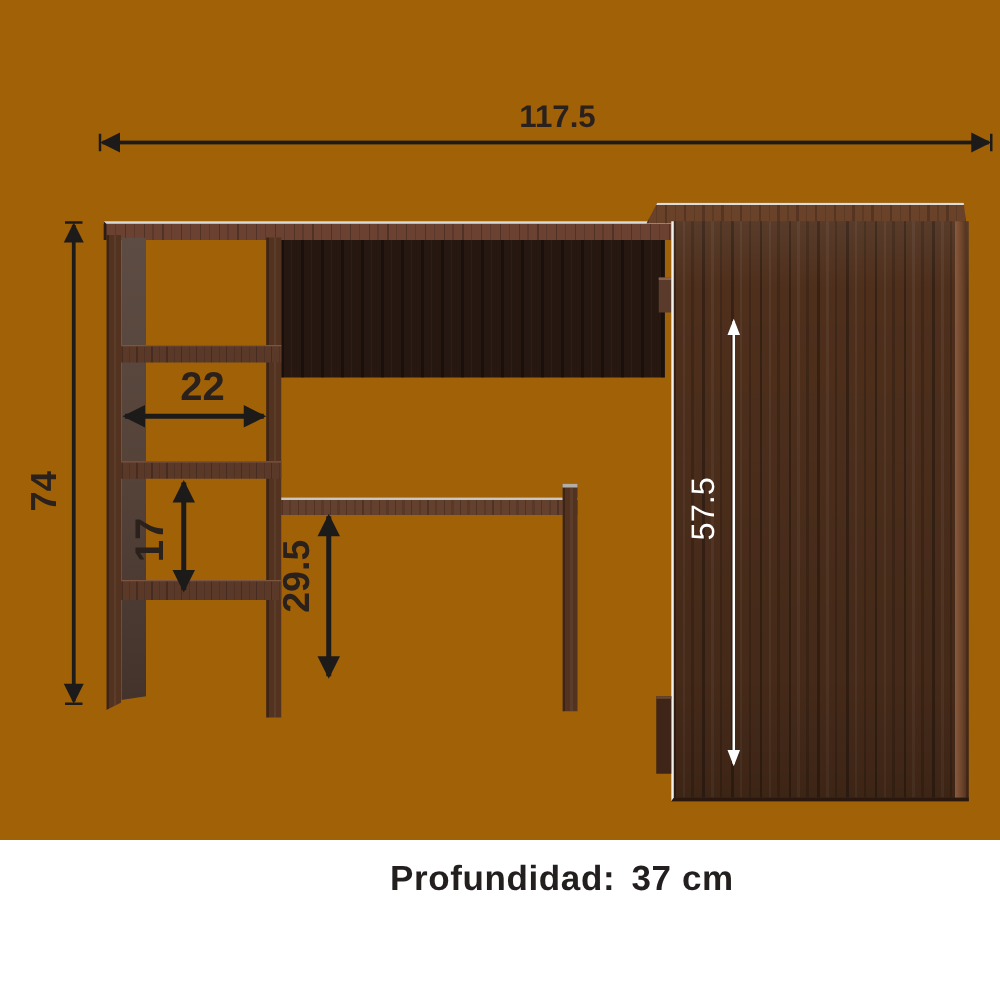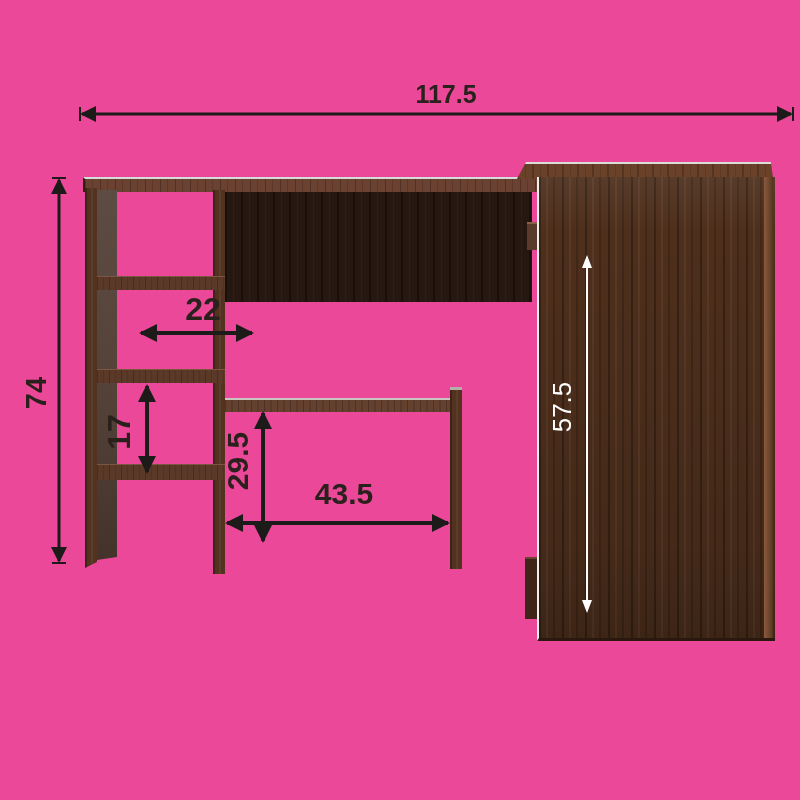--- a/index.html
+++ b/index.html
@@ -1,21 +1,21 @@
 <!DOCTYPE html>
 <html><head>
 <meta charset="utf-8">
 <style>
   html,body{margin:0;padding:0;}
   body{
     width:800px;height:800px;background:#ffffff;
     font-family:"Liberation Sans", sans-serif;
     overflow:hidden;
   }
-  .canvas{position:relative;width:800px;height:800px;background:#ec4899;}
+  .canvas{position:relative;width:800px;height:672px;background:#a16207;}
 
   
   .piece{position:absolute;}
   .woodV{
     background-color:#533320;
     background-image:
       repeating-linear-gradient(90deg,
         rgba(0,0,0,.28) 0 2px, rgba(0,0,0,0) 2px 6px,
         rgba(255,255,255,.05) 6px 8px, rgba(0,0,0,0) 8px 13px,
         rgba(0,0,0,.18) 13px 15px, rgba(0,0,0,0) 15px 21px);
@@ -124,21 +124,21 @@
   .dim.light .lbl{color:#ffffff;font-weight:400;}
 
   .dim-A{left:80px;top:106px;width:713px;height:15px;}
   .dim-A .lbl{left:366px;top:-12px;font-size:25px;}
   .dim-A .t1{left:-1px;} .dim-A .t2{right:-1px;}
 
   .dim-B{left:51px;top:178px;width:15px;height:385px;}
   .dim-B .lbl{left:-15px;top:215px;font-size:29px;}
   .dim-B .t1{top:-1px;} .dim-B .t2{bottom:-1px;}
 
-  .dim-C{left:98px;top:325px;width:115px;height:15px;margin-left:41px;--lw:4px;--aw:9px;--al:18px;}
+  .dim-C{left:98px;top:325px;width:115px;height:15px;--lw:4px;--aw:9px;--al:18px;}
   .dim-C .lbl{left:64px;top:-16px;font-size:32px;}
 
   .dim-D{left:139px;top:384px;width:15px;height:90px;--lw:4px;--aw:9px;--al:18px;}
   .dim-D .lbl{left:-20px;top:48px;font-size:32px;}
 
   .dim-E{left:255px;top:411px;width:15px;height:132px;--lw:4px;--aw:9px;--al:18px;}
   .dim-E .lbl{left:-17px;top:50px;font-size:30px;}
 
   .dim-F{left:225px;top:515px;width:225px;height:15px;--lw:4px;--aw:9px;--al:18px;}
   .dim-F .lbl{left:119px;top:-21px;font-size:30px;}
@@ -211,29 +211,26 @@
     <span class="lbl">17</span>
   </div>
 
   <div class="dim v dim-E">
     <span class="line"></span>
     <span class="ah a1"></span>
     <span class="ah a2"></span>
     <span class="lbl">29.5</span>
   </div>
 
-  <div class="dim h dim-F">
-    <span class="line"></span>
-    <span class="ah a1"></span>
-    <span class="ah a2"></span>
-    <span class="lbl">43.5</span>
-  </div>
 
   <div class="dim v light dim-G">
     <span class="line"></span>
     <span class="ah a1"></span>
     <span class="ah a2"></span>
     <span class="lbl">57.5</span>
   </div>
 
 
+  <div class="caption">
+    <span>Profundidad:</span><span class="val">37 cm</span>
+  </div>
 
 </div>
 
 </body></html>

